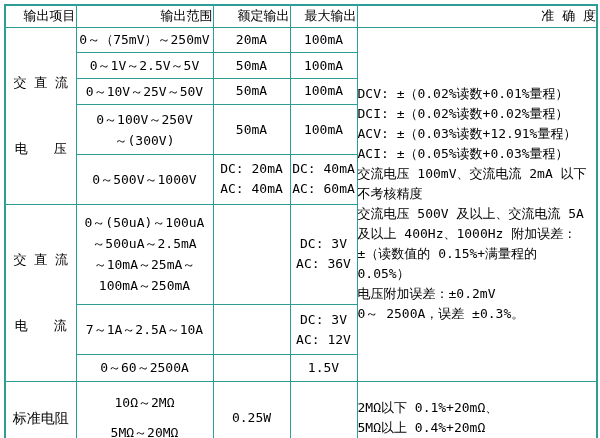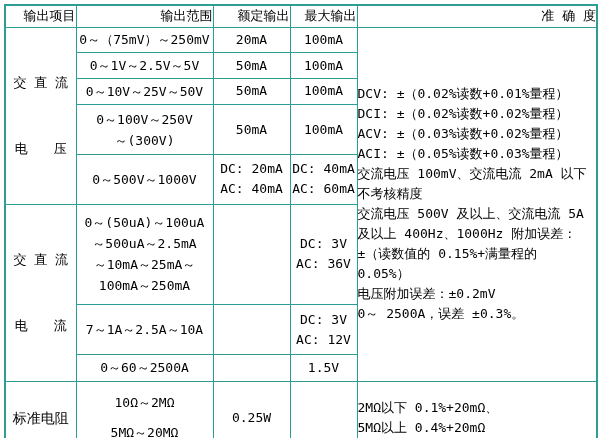--- a/index.html
+++ b/index.html
@@ -79,21 +79,21 @@
       <td class="label" rowspan="5">
         <div>交 直 流</div>
         <div>电　　压</div>
       </td>
       <td class="range">0～（75mV）～250mV</td>
       <td class="c">20mA</td>
       <td class="c">100mA</td>
       <td class="acc" rowspan="8">
         <div>DCV: ±（0.02%读数+0.01%量程）</div>
         <div>DCI: ±（0.02%读数+0.02%量程）</div>
-        <div>ACV: ±（0.03%读数+0.02%量程）</div>
+        <div>ACV: ±（0.03%读数+12.91%量程）</div>
         <div>ACI: ±（0.05%读数+0.03%量程）</div>
         <div>交流电压 100mV、交流电流 2mA 以下</div>
         <div>不考核精度</div>
         <div>交流电压 500V 及以上、交流电流 5A</div>
         <div>及以上 400Hz、1000Hz 附加误差：</div>
         <div>±（读数值的 0.15%+满量程的 0.05%）</div>
         <div>电压附加误差：±0.2mV</div>
         <div>0～ 2500A，误差 ±0.3%。</div>
       </td>
     </tr>

